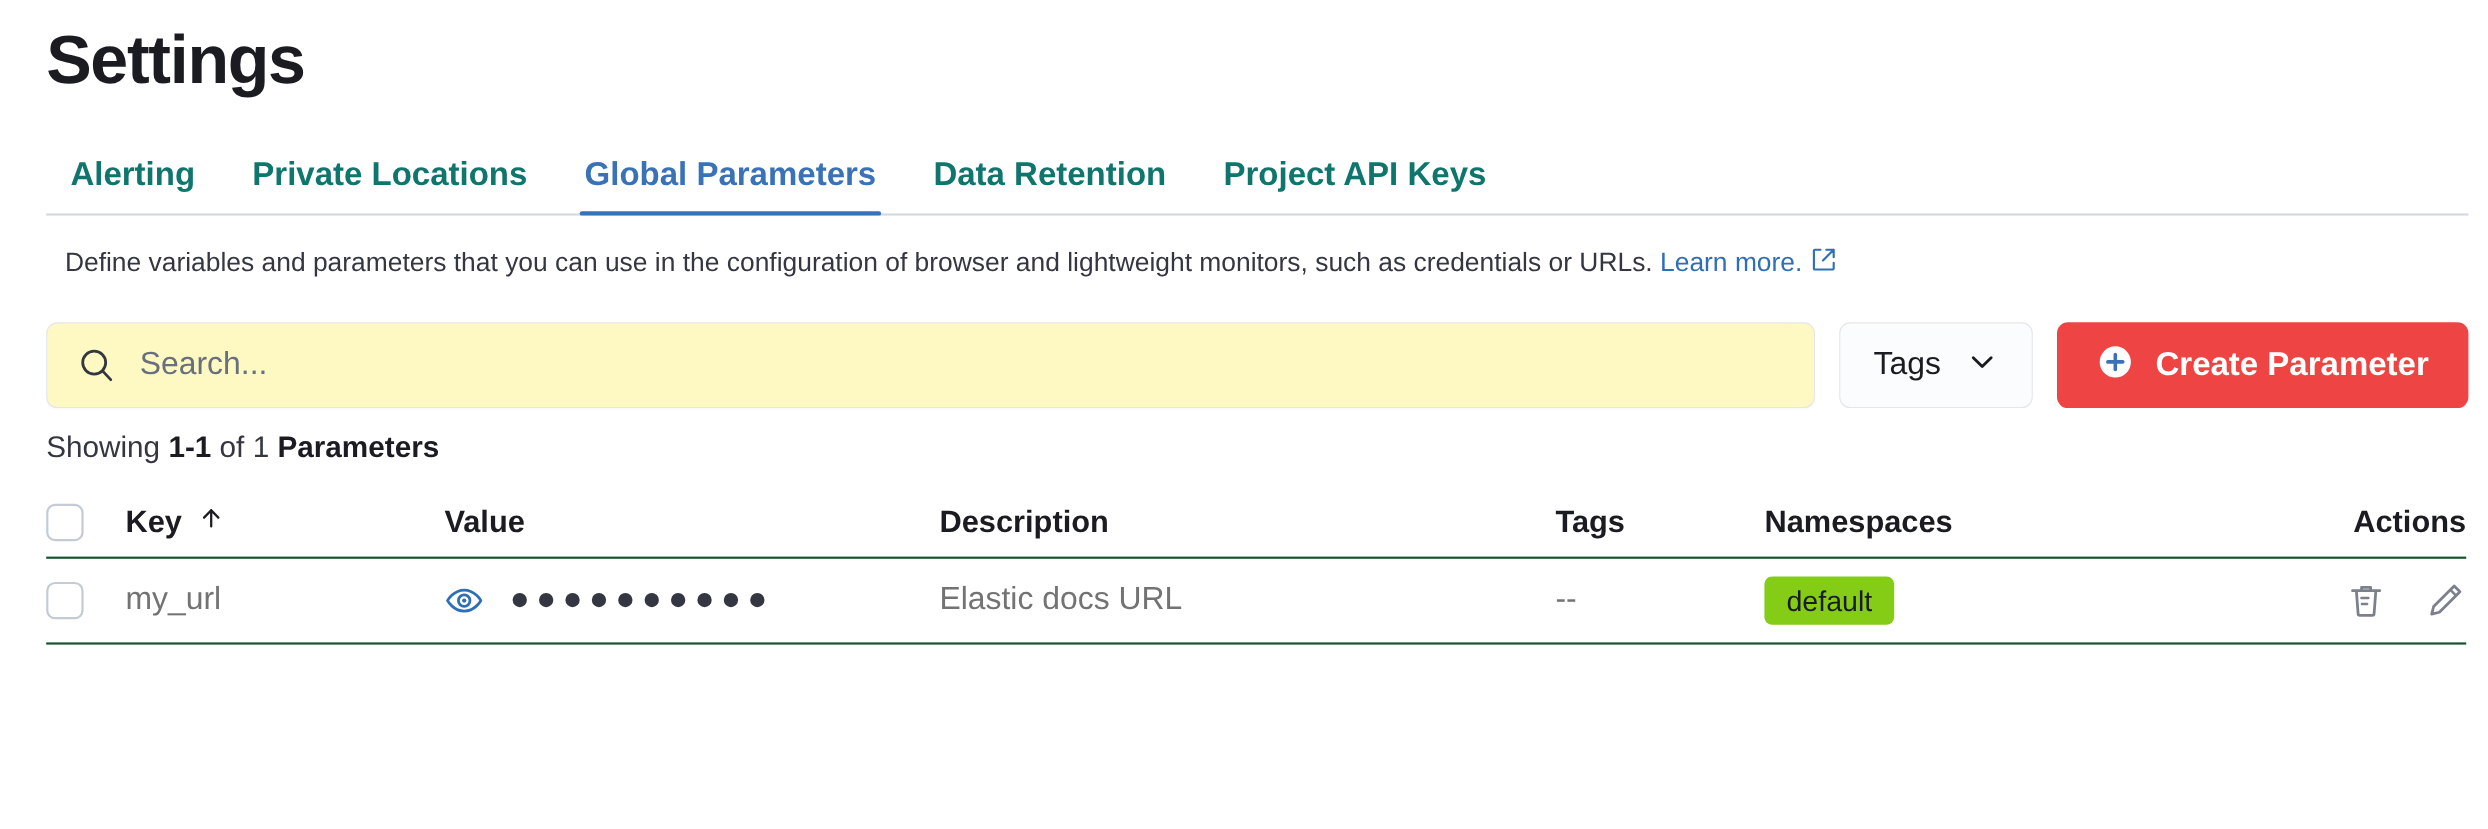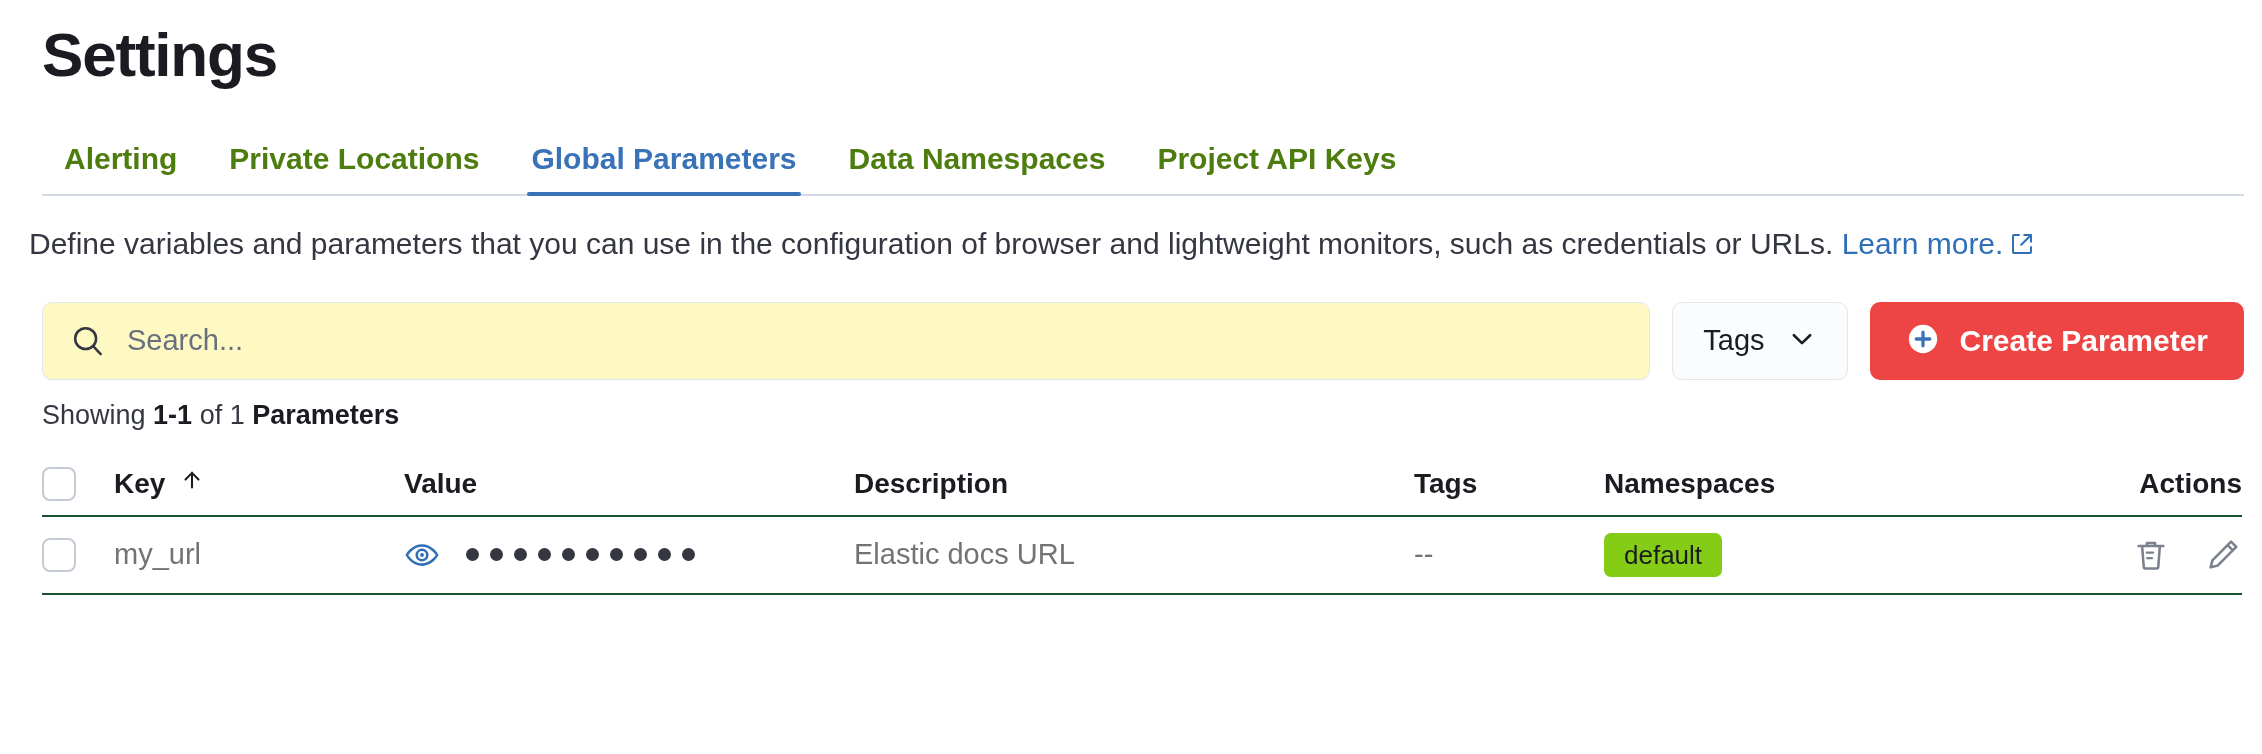--- a/index.html
+++ b/index.html
@@ -29,44 +29,44 @@
     display: flex;
     align-items: flex-end;
     gap: 0;
     border-bottom: 2px solid #d3dae6;
     height: 70px;
     width: 2202px;
   }
   .tab {
     font-size: 30px;
     font-weight: 700;
-    color: #4d7c0f;
+    color: #0f766e;
     padding: 0 26px 20px 26px;
     position: relative;
     cursor: pointer;
     white-space: nowrap;
     line-height: 1;
   }
   .tab:first-child { padding-left: 22px; }
   .tab.active { color: #3a72b8; }
   .tab.active::after {
     content: "";
     position: absolute;
     left: 22px; right: 22px; bottom: -2px;
     height: 4px;
     background: #3a72b8;
     border-radius: 2px;
   }
 
   
   .description {
     margin-top: 26px;
-    margin-left: 7px;
+    margin-left: 37px;
     width: 2180px;
-    font-size: 30px;
+    font-size: 24px;
     line-height: 1.45;
     color: #343741;
   }
   .description .link { color: #2f6fb5; cursor: pointer; }
   .ext-icon {
     display: inline-block;
     vertical-align: -2px;
     margin-left: 7px;
   }
 
@@ -185,21 +185,21 @@
 <body>
 
 <div class="page">
 
   <h1 class="page-title">Settings</h1>
 
   <div class="tabs" id="tabs">
       <div class="tab"><span>Alerting</span></div>
       <div class="tab"><span>Private Locations</span></div>
       <div class="tab active"><span>Global Parameters</span></div>
-      <div class="tab"><span>Data Namespaces</span></div>
+      <div class="tab"><span>Data Retention</span></div>
       <div class="tab"><span>Project API Keys</span></div>
     </div>
 
   <p class="description">
     <span>Define variables and parameters that you can use in the configuration of browser and lightweight monitors, such as credentials or URLs.</span>
     <span class="link"><span>Learn more.</span><span class="ext-icon"><svg width="24" height="24" viewBox="0 0 16 16" fill="none">
             <path d="M6 2H2.6A.6.6 0 0 0 2 2.6v10.8a.6.6 0 0 0 .6.6h10.8a.6.6 0 0 0 .6-.6V10" stroke="#2f6fb5" stroke-width="1.3" stroke-linecap="round"></path>
             <path d="M9.5 2H14v4.5M14 2L7.5 8.5" stroke="#2f6fb5" stroke-width="1.3" stroke-linecap="round" stroke-linejoin="round"></path>
           </svg></span></span>
   </p>

